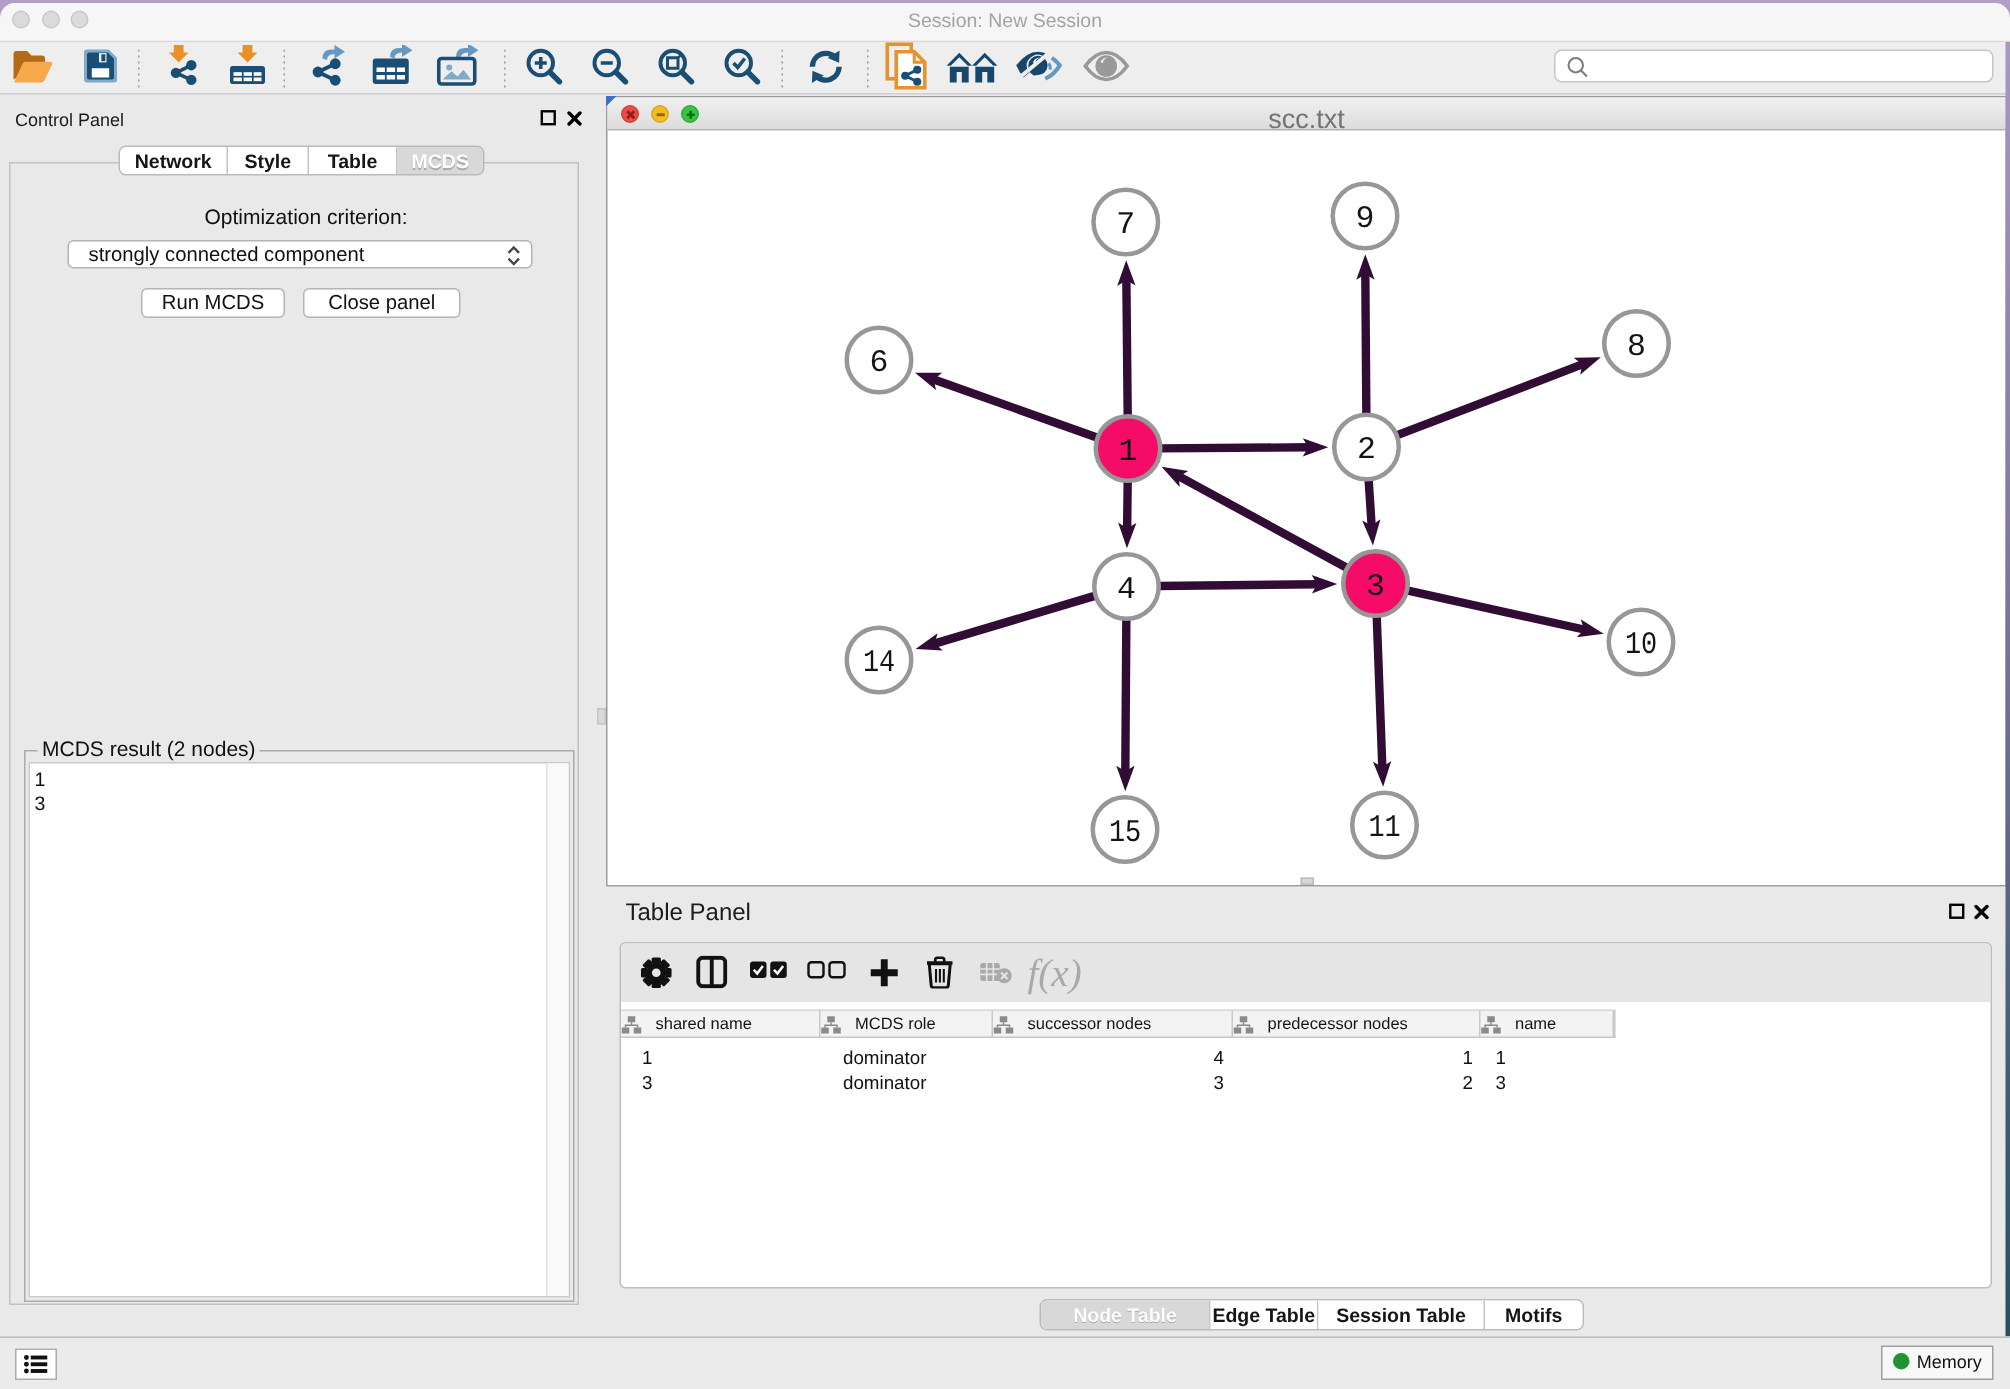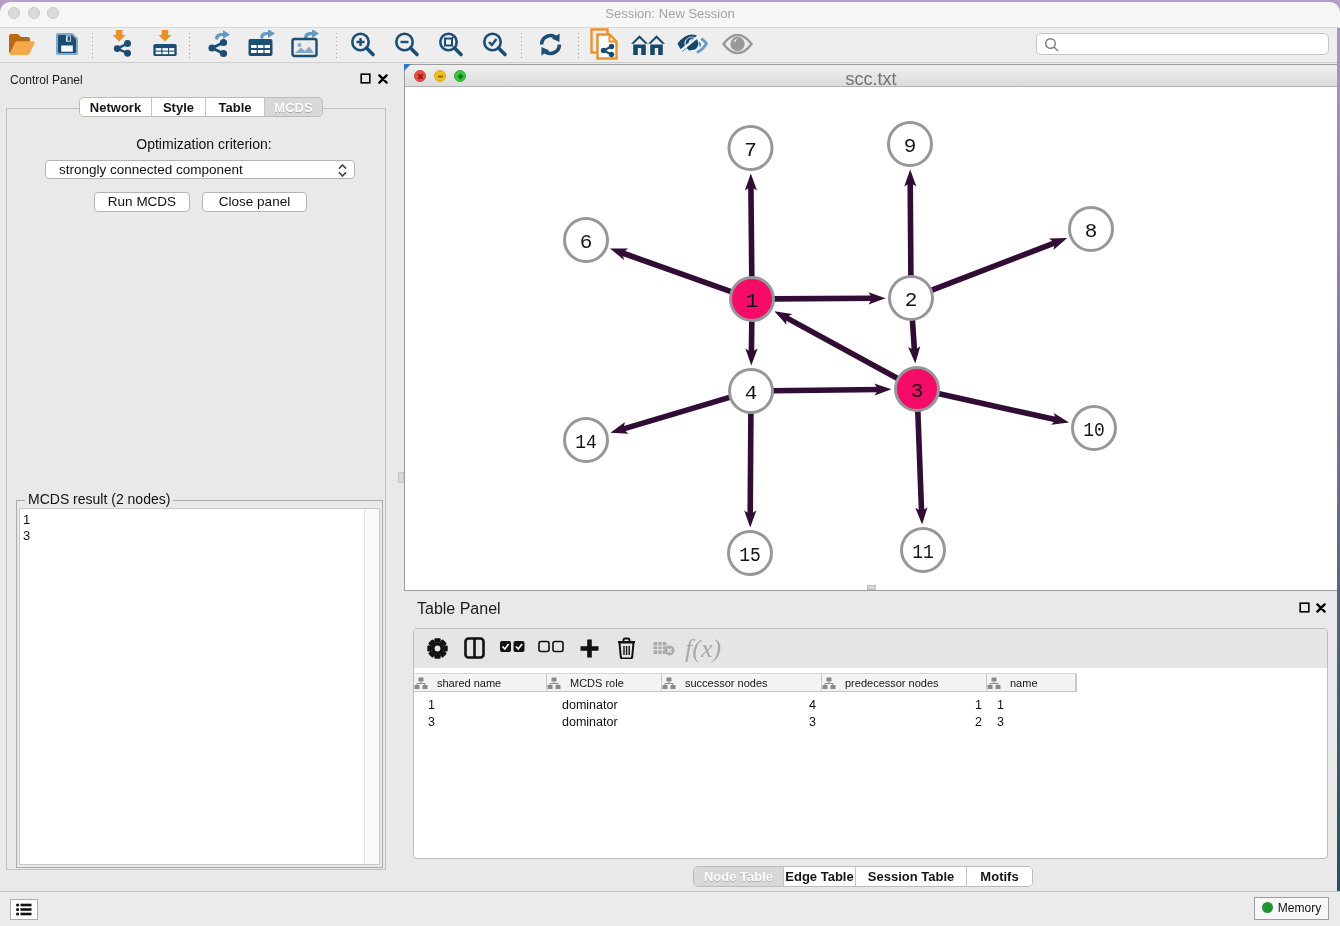--- a/index.html
+++ b/index.html
@@ -402,21 +402,21 @@
     <div class="trow" style="left:330px;top:68px;width:72px;text-align:right">4</div>
     <div class="trow" style="left:490px;top:68px;width:78px;text-align:right">1</div>
     <div class="trow" style="left:583px;top:68px">1</div>
     <div class="trow" style="left:14px;top:85px">3</div>
     <div class="trow" style="left:148px;top:85px">dominator</div>
     <div class="trow" style="left:330px;top:85px;width:72px;text-align:right">3</div>
     <div class="trow" style="left:490px;top:85px;width:78px;text-align:right">2</div>
     <div class="trow" style="left:583px;top:85px">3</div>
   </div>
   <div class="abs" id="bot-tabs">
-    <div class="bttab tabsel" style="width:90px">Node Table</div>
+    <div class="bttab tabsel" style="width:113px">Node Table</div>
     <div class="bttab" style="width:72px">Edge Table</div>
     <div class="bttab" style="width:111px">Session Table</div>
     <div class="bttab" style="width:65px">Motifs</div>
   </div>
 
   <div class="abs" id="statusbar"></div>
   <div class="abs" id="listbtn"></div>
   <svg class="abs" style="left:16px;top:903px" width="16" height="13" viewBox="0 0 16 13">
       <g fill="#111">
         <circle cx="1.6" cy="2" r="1.6"></circle>

